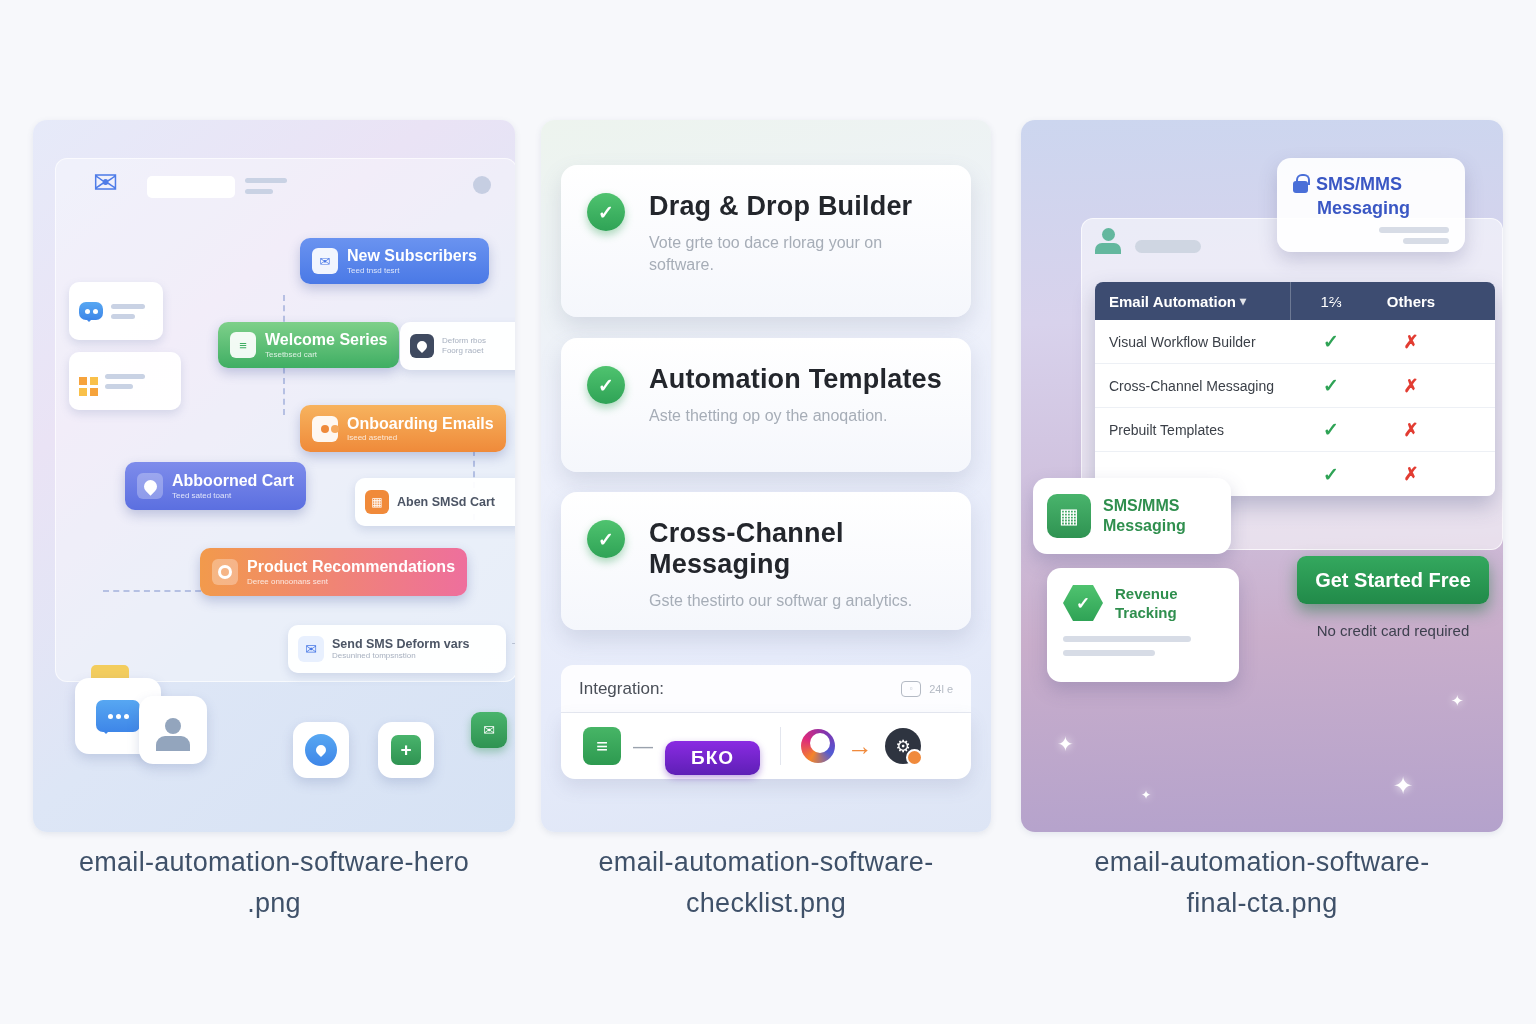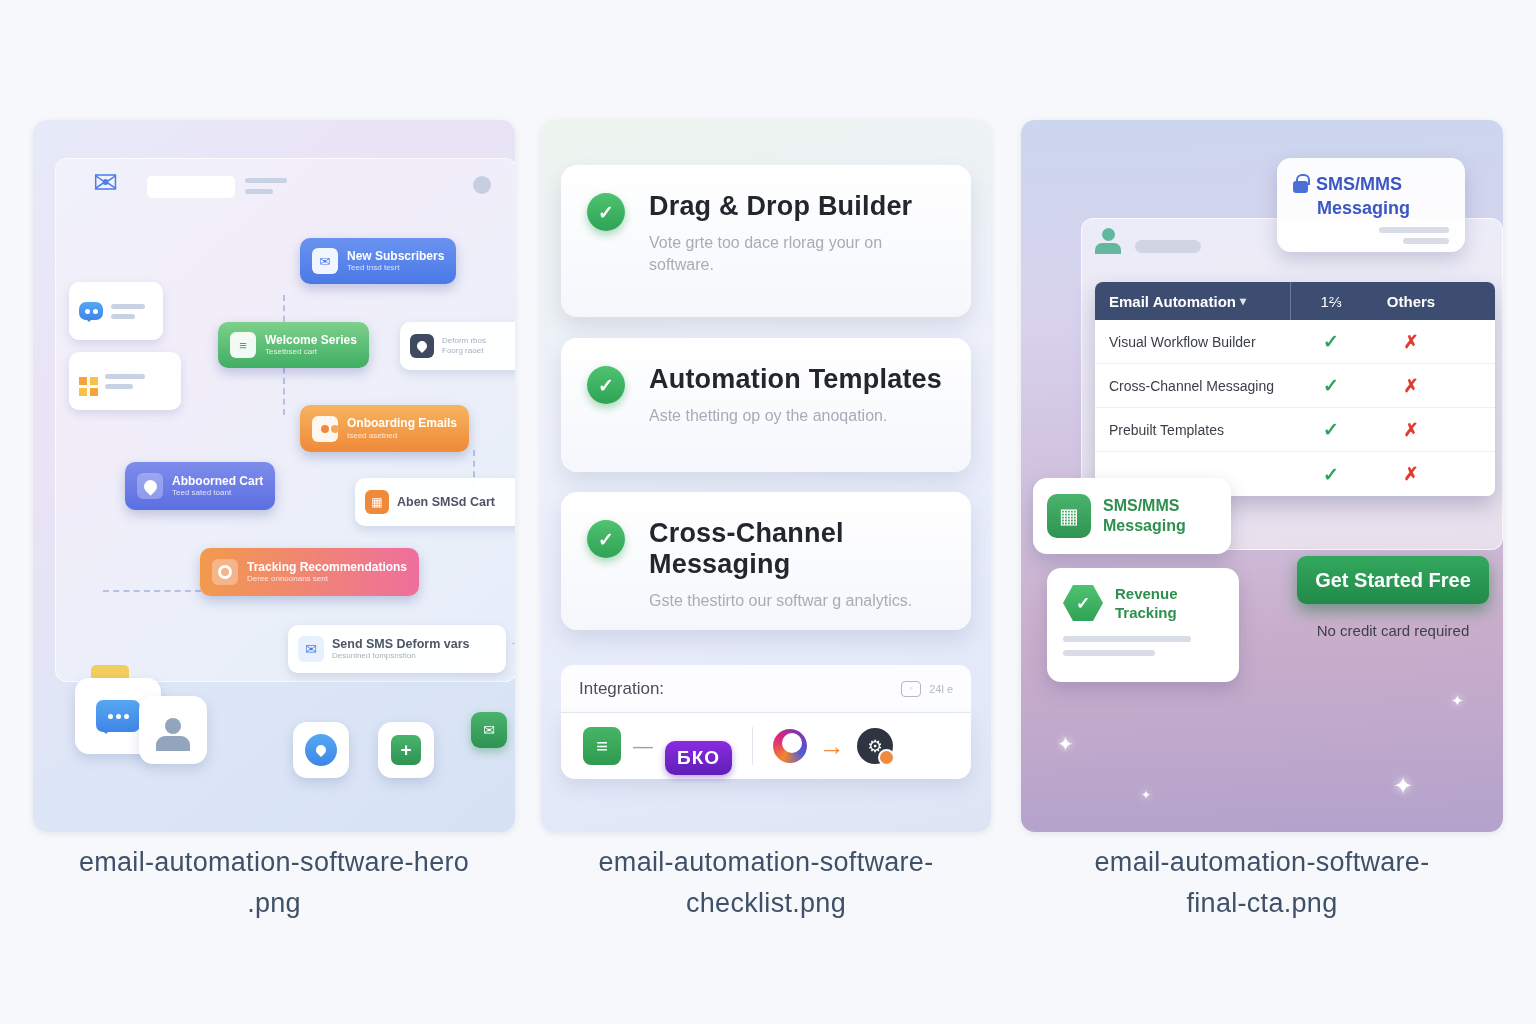--- a/index.html
+++ b/index.html
@@ -38,21 +38,21 @@
   .wcard { position:absolute; background:rgba(255,255,255,.95); border-radius:10px;
     box-shadow:0 4px 10px rgba(85,105,160,.18); display:flex; align-items:center;
     padding:24px 10px; gap:8px; }
   .pill { position:absolute; border-radius:10px; display:flex; align-items:center;
     gap:9px; padding:5px 12px; color:#fff;
     box-shadow:0 5px 12px rgba(60,80,150,.28); }
   .pill .picon { width:26px; height:26px; min-width:26px; background:rgba(255,255,255,.92);
     border-radius:6px; display:flex; align-items:center; justify-content:center;
     font-size:13px; }
   .pill .ptxt { display:flex; flex-direction:column; line-height:1.15; }
-  .pill .ptitle { font-size:12px; font-weight:bold; white-space:nowrap; }
+  .pill .ptitle { font-size:16px; font-weight:bold; white-space:nowrap; }
   .pill .psub { font-size:8px; opacity:.8; white-space:nowrap; }
   .pill-blue   { background:linear-gradient(180deg,#6a93f0,#4a79e6); }
   .pill-green  { background:linear-gradient(180deg,#7ed08a,#3fae63); }
   .pill-orange { background:linear-gradient(180deg,#f7b35e,#ef8a3a); }
   .pill-violet { background:linear-gradient(180deg,#7e8ceb,#5b6fe0); }
   .pill-sunset { background:linear-gradient(90deg,#f29a4c,#ee6f9d); }
   .tinytxt { font-size:8px; color:#a7b0bf; line-height:1.3; }
   .cardtitle { font-size:12.5px; font-weight:bold; color:#4c5565; white-space:nowrap; }
   .dash-h { border-top:2px dashed rgba(125,145,205,.5); position:absolute; }
   .dash-v { border-left:2px dashed rgba(125,145,205,.5); position:absolute; }
@@ -92,21 +92,21 @@
     display:flex; align-items:center; justify-content:center; font-size:8px; color:#b4bac4; }
   .int-row { position:absolute; left:20px; top:593px; width:410px; height:66px;
     background:#ffffff; border-radius:0 0 14px 14px;
     box-shadow:0 8px 18px rgba(100,110,145,.15);
     display:flex; align-items:center; padding:0 22px; gap:12px; }
   .doc-ic { width:38px; height:38px; border-radius:8px;
     background:linear-gradient(180deg,#47b566,#2d9a50); color:#fff;
     display:flex; align-items:center; justify-content:center; font-size:20px; }
   .dashtxt { color:#9aa2ad; font-size:20px; }
   .brandbadge { background:linear-gradient(180deg,#8a2be2,#5e1fb6); color:#fff;
-    font-weight:bold; font-size:19px; padding:6px 12px; border-radius:10px;
+    font-weight:bold; font-size:19px; padding:6px 26px; border-radius:10px;
     box-shadow:0 3px 7px rgba(94,31,182,.4); letter-spacing:1px;margin-top:24px; }
   .vdiv { width:1px; height:38px; background:#e3e6ee; margin:0 8px; }
   .swirl { width:34px; height:34px; border-radius:50%;
     background:conic-gradient(from 210deg,#f58529,#dd2a7b,#8134af,#515bd4,#f58529);
     position:relative; }
   .swirl::after { content:""; position:absolute; left:9px; top:4px; width:20px;
     height:20px; border-radius:50%; background:#fff; }
   .arrow { color:#f08a3c; font-size:26px; font-weight:bold; }
   .darkcircle { width:36px; height:36px; border-radius:50%; background:#2e3440;
     color:#fff; display:flex; align-items:center; justify-content:center;
@@ -254,21 +254,21 @@
   <div class="wcard" style="left:322px;top:358px;width:170px;height:42px;">
     <div style="width:24px;height:24px;min-width:24px;border-radius:6px;background:#f08a3a;display:flex;align-items:center;justify-content:center;color:#fff;font-size:12px;">▦</div>
     <div class="cardtitle">Aben SMSd Cart</div>
   </div>
 
   <div class="pill pill-sunset" style="left:167px;top:428px;height:48px;">
     <span class="picon" style="background:rgba(255,255,255,.3);">
       <span style="width:14px;height:14px;border:3px solid #fff;border-radius:50%;"></span>
     </span>
     <span class="ptxt">
-        <span class="ptitle">Tracking Recommendations</span>
+        <span class="ptitle">Product Recommendations</span>
     <span class="psub">Deree onnoonans sent</span>
       </span>
   </div>
 
   <div class="wcard" style="left:255px;top:505px;width:218px;height:44px;">
     <div style="width:26px;height:26px;min-width:26px;border-radius:6px;background:#e8f0fe;display:flex;align-items:center;justify-content:center;color:#4a79e6;font-size:14px;">✉</div>
     <div>
       <div class="cardtitle">Send SMS Deform vars</div>
       <div class="tinytxt">Desunined tompsnstion</div>
     </div>

